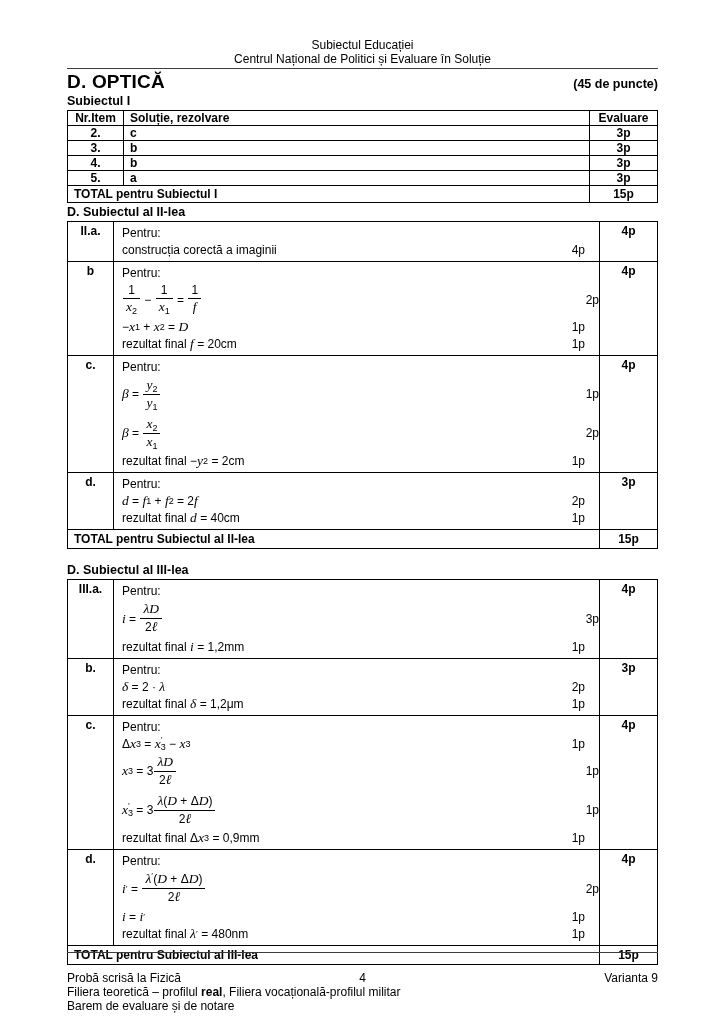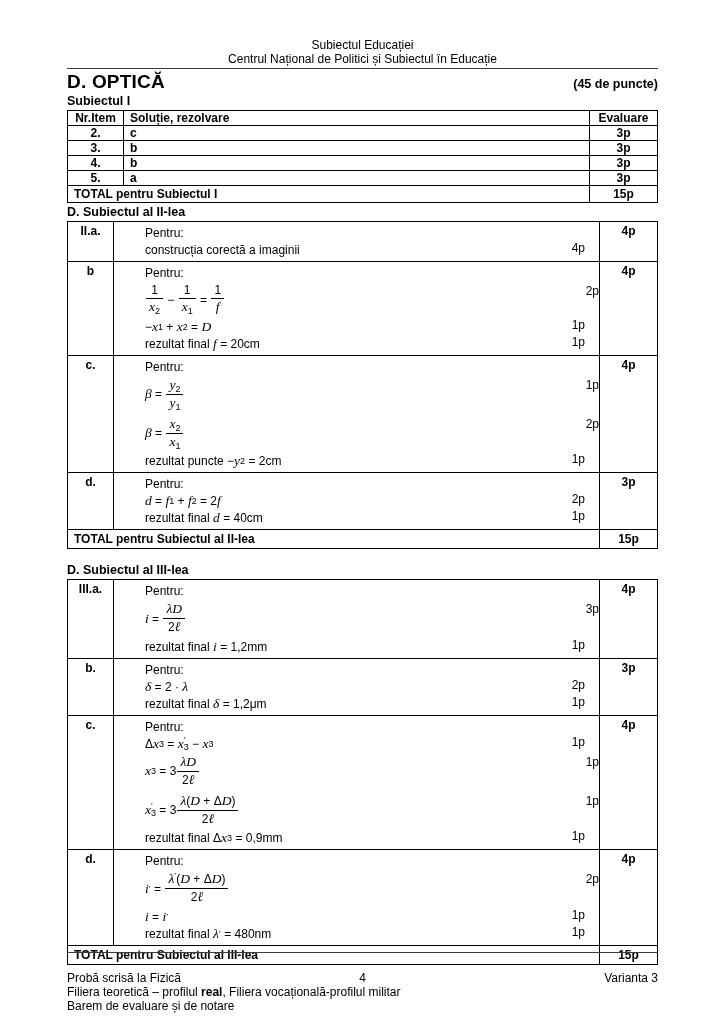--- a/index.html
+++ b/index.html
@@ -24,21 +24,21 @@
   
   .t1 td{padding:0 6px;font-weight:bold;font-size:12px;height:14px;line-height:14px;}
   .t1 .c1{width:43px;text-align:center;}
   .t1 .c2{text-align:left;}
   .t1 .c3{width:55px;text-align:center;}
 
   
   .tt .ti{width:43px;text-align:center;font-weight:bold;font-size:12px;vertical-align:top;padding-top:2px;}
   .tt .tb{vertical-align:top;padding:2px 0 3px 8px;}
   .tt .tp{width:55px;text-align:center;font-weight:bold;font-size:12px;vertical-align:top;padding-top:2px;}
-  .line{display:flex;justify-content:space-between;min-height:17px;padding-right:14px;margin-left:23px;}
+  .line{display:flex;justify-content:space-between;align-items:center;min-height:17px;padding-right:14px;}
   .line .expr{display:flex;align-items:center;flex-wrap:nowrap;}
   .line .pts{font-size:12px;white-space:nowrap;}
   .fpad{padding:3px 0;}
 
   
   .trow td{font-weight:bold;font-size:12px;height:16px;line-height:16px;}
   .trow .tlab{padding:0 6px;text-align:left;}
   .trow .tpts{text-align:center;}
 
   
@@ -61,21 +61,21 @@
   .fr{flex:1;text-align:right;}
   .b{font-weight:bold;}
 </style>
 </head>
 <body>
 
 <div class="content">
 
   <div class="hdr">
     <div>Subiectul Educației</div>
-    <div>Centrul Național de Politici și Subiectul în Educație</div>
+    <div>Centrul Național de Politici și Evaluare în Soluție</div>
   </div>
   <div class="hdr-sep"></div>
 
   <div class="title-row">
     <span class="doc-title">D. OPTICĂ</span>
     <span class="doc-points">(45 de puncte)</span>
   </div>
 
   <div class="sect">Subiectul I</div>
 
@@ -211,21 +211,21 @@
                 <span class="mt"> = </span>
                 <span class="frac">
                   <span class="num"><span class="mv">x</span><sub>2</sub></span>
                   <span class="den"><span class="mv">x</span><sub>1</sub></span>
                 </span>
               </span>
               <span class="pts">2p</span>
             </div>
             <div class="line">
               <span class="expr">
-                <span class="mt">rezultat puncte −</span>
+                <span class="mt">rezultat final −</span>
                 <span class="mv">y</span>
                 <sub>2</sub>
                 <span class="mt"> = 2cm</span>
               </span>
               <span class="pts">1p</span>
             </div>
           </td>
           <td class="tp">4p</td>
         </tr>
         <tr>
@@ -442,17 +442,17 @@
         </tr>
       </tbody>
   </table>
 
 </div>
 
 <div class="footer">
   <div class="frow">
     <span class="fl">Probă scrisă la Fizică</span>
     <span class="fc">4</span>
-    <span class="fr">Varianta 3</span>
+    <span class="fr">Varianta 9</span>
   </div>
   <div><span>Filiera teoretică – profilul </span><span class="b">real</span><span>, Filiera vocațională-profilul militar</span></div>
   <div>Barem de evaluare și de notare</div>
 </div>
 
 </body></html>

